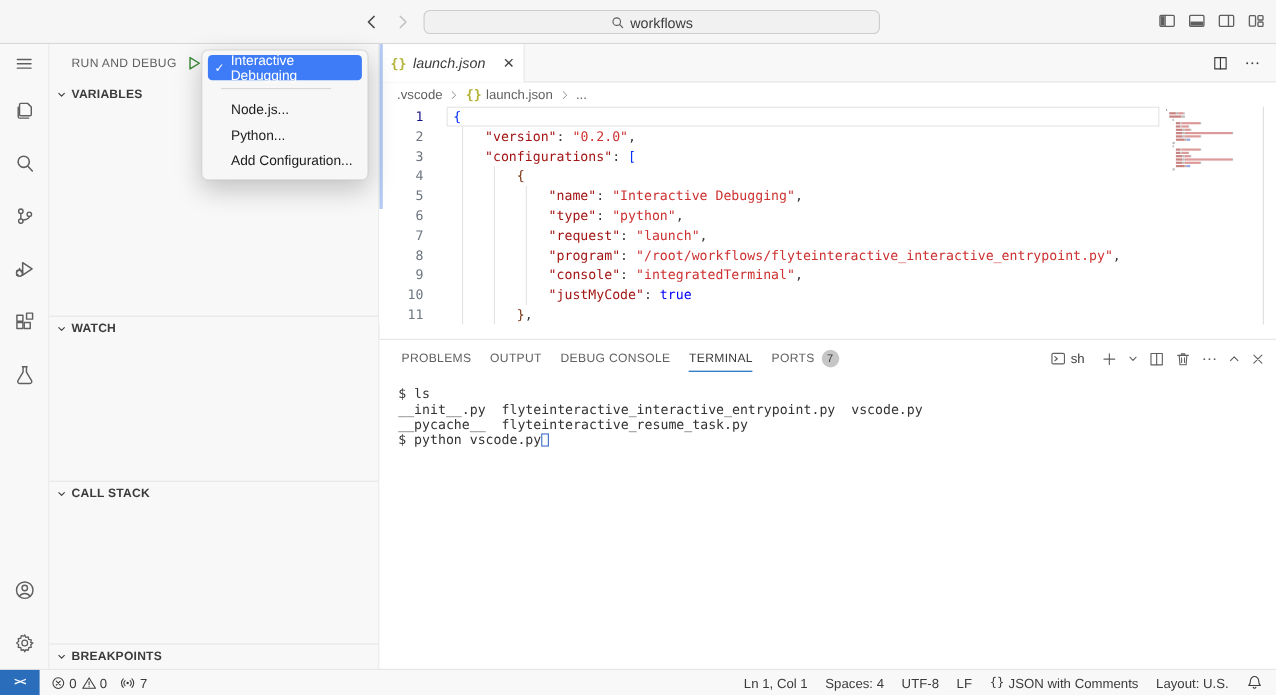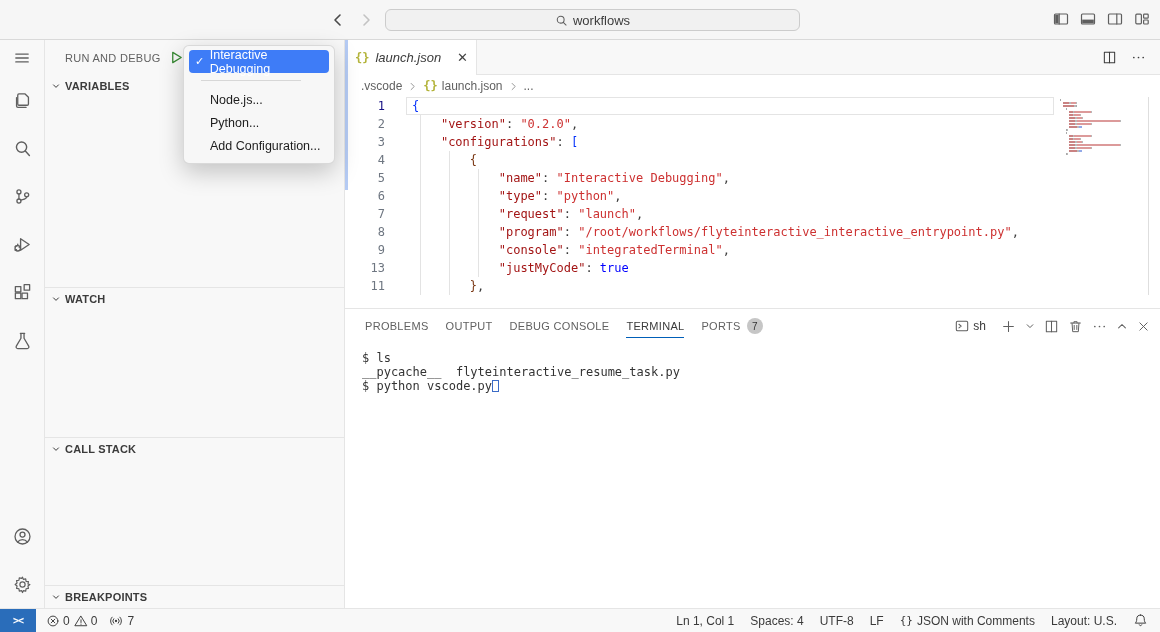--- a/index.html
+++ b/index.html
@@ -364,21 +364,21 @@
           </div>
           <div class="code-row">
             <div class="gutter">8</div>
             <div class="code-text"><span class="c-p">            </span><span class="c-key">"program"</span><span class="c-p">: </span><span class="c-str">"/root/workflows/flyteinteractive_interactive_entrypoint.py"</span><span class="c-p">,</span></div>
           </div>
           <div class="code-row">
             <div class="gutter">9</div>
             <div class="code-text"><span class="c-p">            </span><span class="c-key">"console"</span><span class="c-p">: </span><span class="c-str">"integratedTerminal"</span><span class="c-p">,</span></div>
           </div>
           <div class="code-row">
-            <div class="gutter">13</div>
+            <div class="gutter">10</div>
             <div class="code-text"><span class="c-p">            </span><span class="c-key">"justMyCode"</span><span class="c-p">: </span><span class="c-kw">true</span></div>
           </div>
           <div class="code-row">
             <div class="gutter">11</div>
             <div class="code-text"><span class="c-p">        </span><span class="c-b3">}</span><span class="c-p">,</span></div>
           </div>
         </div>
       <div class="indent-guide" style="left:75px; top:18px; height:180px;"></div>
       <div class="indent-guide" style="left:104px; top:54px; height:144px;"></div>
       <div class="indent-guide" style="left:133px; top:72px; height:108px;"></div>
@@ -569,20 +569,21 @@
           </span>
           <span class="icon pa">
             <svg width="13" height="13" viewBox="0 0 16 16" fill="none" stroke="currentColor" stroke-width="1.2" stroke-linecap="round" stroke-linejoin="round">
               <path d="M3.5 3.5l9 9M12.5 3.5l-9 9"></path>
             </svg>
           </span>
         </div>
     </div>
     <div id="terminal-body">
         <div class="term-line">$ ls</div>
+        <div class="term-line">__init__.py  flyteinteractive_interactive_entrypoint.py  vscode.py</div>
         <div class="term-line">__pycache__  flyteinteractive_resume_task.py</div>
         <div class="term-line">$ python vscode.py<span class="term-cursor"></span></div>
       </div>
   </div>
 
   <div id="statusbar">
     <div id="remote-badge">&gt;&lt;</div>
     <div id="sb-left">
         <div class="sb-item">
           <span class="problems-pair">

